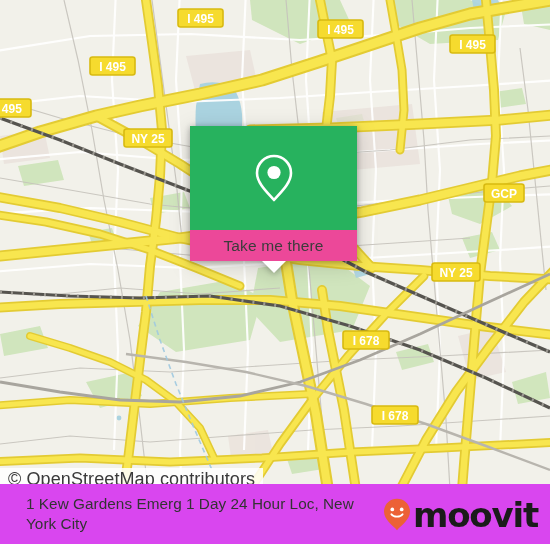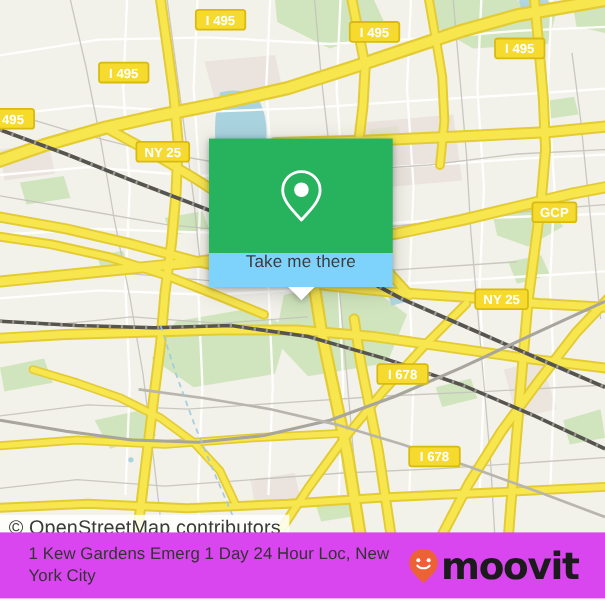--- a/index.html
+++ b/index.html
@@ -72,22 +72,23 @@
     align-items: center;
     justify-content: center;
   }
   .popup-pin {
     width: 44px;
     height: 50px;
     display: block;
   }
   .popup-white {
     height: 31px;
-    background: #7dd3fc;
-    display: flex;
+    background: #ec4899;
+    display: flex;
+    align-items: center;
     justify-content: center;
   }
   .popup-label {
     font-size: 15.5px;
     color: #3c3c3c;
     letter-spacing: 0.15px;
   }
   .popup-notch {
     position: absolute;
     left: 50%;
@@ -119,21 +120,21 @@
     font-size: 15.3px;
     line-height: 20px;
     color: #333333;
     letter-spacing: 0.05px;
     max-width: 390px;
   }
   .footer-logo {
     flex: 0 0 auto;
     display: flex;
     align-items: center;
-    padding-right: 24px;
+    padding-right: 12px;
     margin-left: auto;
   }
   .logo-mark {
     width: 28px;
     height: 33px;
     display: block;
     margin-right: 2px;
   }
   .logo-word {
     font-size: 34px;

